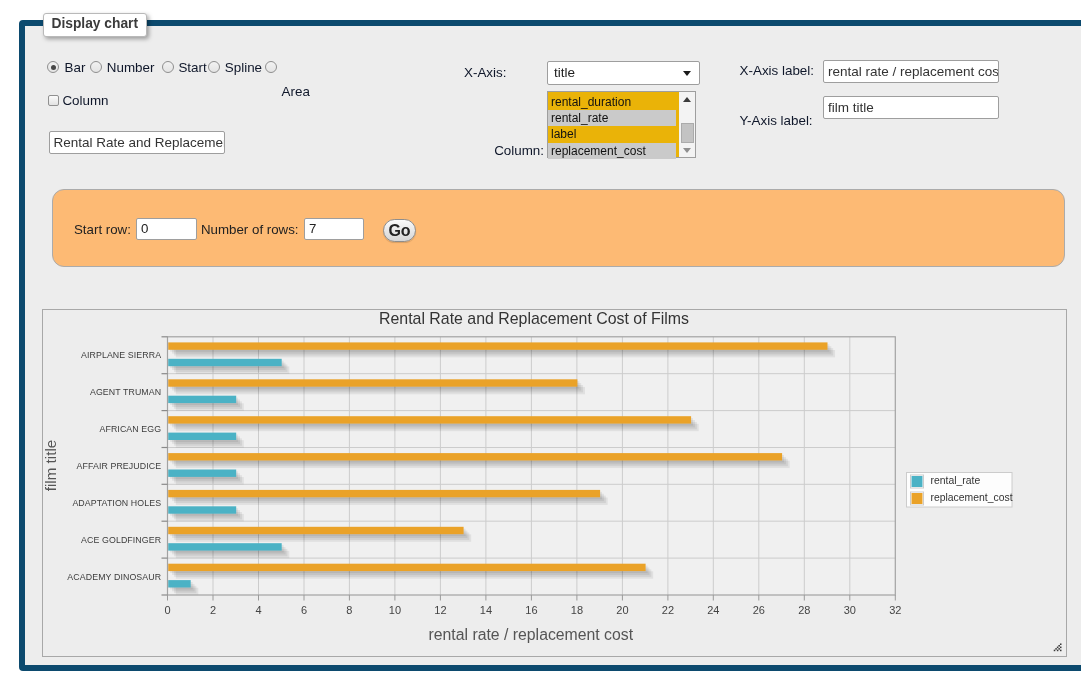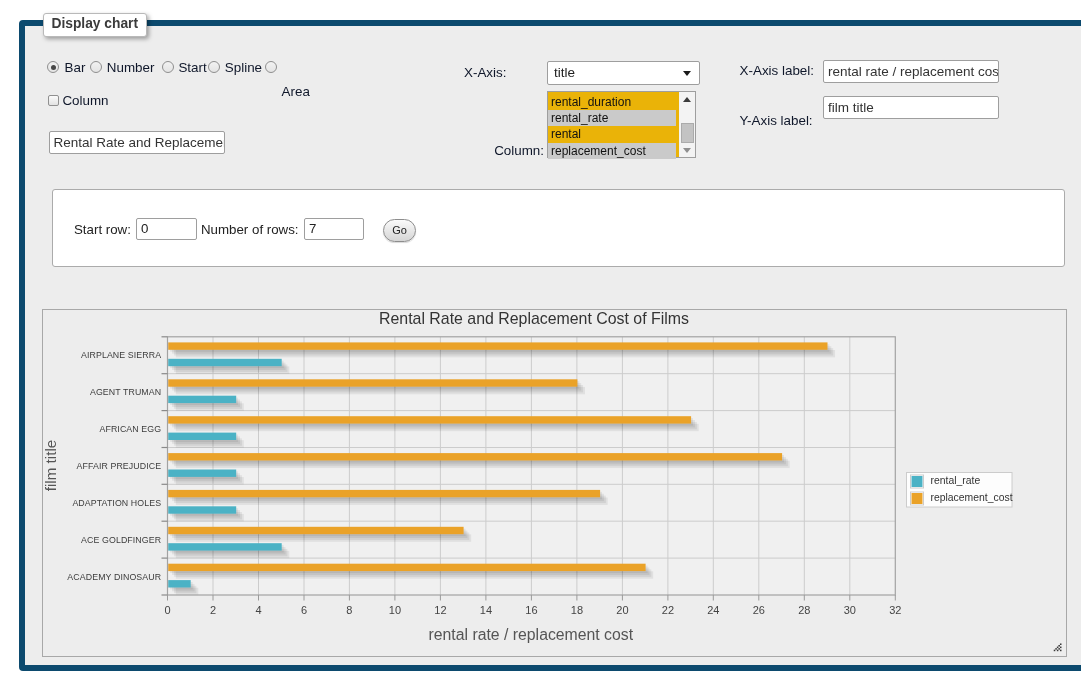--- a/index.html
+++ b/index.html
@@ -24,27 +24,27 @@
        border-left:4.5px solid transparent; border-right:4.5px solid transparent; border-top:5.5px solid #1a1a1a; }
 #lbx { position:absolute; left:529px; top:86px; width:149px; height:67px; background:#eab308;
        border:1px solid #9e9e9e; font-size:12px; color:#111; }
 #lbx .opt { height:16.4px; line-height:16.4px; padding-left:3px; margin-right:19.5px; white-space:nowrap; }
 #lbx .sel { background:#cacaca; }
 #sb { position:absolute; right:0; top:0; width:16px; height:65px; background:#f3f3f3; }
 #sb .tri { position:absolute; left:4px; width:0; height:0; }
 #sb .up { top:5px; border-left:4px solid transparent; border-right:4px solid transparent; border-bottom:5px solid #3a3a3a; }
 #sb .dn { bottom:4px; border-left:4px solid transparent; border-right:4px solid transparent; border-top:5px solid #8f8f8f; }
 #sb .thumb { position:absolute; left:1.5px; top:31px; width:13px; height:19.5px; background:#c3c3c3; border:1px solid #ababab; box-sizing:border-box; }
-#panel { position:absolute; left:27px; top:163px; width:1013px; height:78px; background:#ffffff;
-        border:1px solid #ababab; border-radius:3px; }
+#panel { position:absolute; left:27px; top:163px; width:1013px; height:78px; background:#fdba74;
+        border:1px solid #ababab; border-radius:12px; }
 .plab { position:absolute; font-size:13.3px; color:#222; white-space:nowrap; }
 .pinp { position:absolute; background:#fff; border:1px solid #9e9e9e; border-radius:2px;
         font-size:13.3px; color:#222; padding-left:4px; line-height:20px; }
 #go { position:absolute; left:330px; top:28.5px; width:33px; height:23px; border:1px solid #8d8d8d;
-      border-radius:12px; background:linear-gradient(#fafafa,#d5d5d5); font-size:11px; font-weight:normal;
+      border-radius:12px; background:linear-gradient(#fafafa,#d5d5d5); font-size:16px; font-weight:bold;
       color:#222; text-align:center; line-height:21px; box-shadow:0 1px 1px rgba(0,0,0,0.15); }
 #chart { position:absolute; left:17px; top:283px; width:1025px; height:348px; background:#ededed;
         border:1px solid #a8a8a8; }
 </style>
 </head>
 <body>
 <div id="fs">
   <div id="lg" style="left:18px; top:-13.5px;">Display chart</div>
 
   <span class="radio on" style="left:22.3px; top:35px;"></span>
@@ -62,21 +62,21 @@
   <span class="lab" style="left:37.4px; top:67px;">Column</span>
 
   <div class="inp" style="left:23.5px; top:105px; width:176px; height:23px;">Rental Rate and Replacement Cost of Films</div>
 
   <span class="lab" style="left:439px; top:39px; width:80px; text-align:left;">X-Axis:</span>
   <div id="sel" style="left:522px; top:35px;">title<span class="arr"></span></div>
   <div id="lbx" style="left:522px; top:65px;">
     <div style="height:1.5px;"></div>
     <div class="opt">rental_duration</div>
     <div class="opt sel">rental_rate</div>
-    <div class="opt">rental</div>
+    <div class="opt">label</div>
     <div class="opt sel">replacement_cost</div>
     <div id="sb">
         <div class="tri up"></div>
         <div class="thumb"></div>
         <div class="tri dn"></div>
       </div>
   </div>
   <span class="lab" style="left:439px; top:116.5px; width:80px; text-align:right;">Column:</span>
 
   <span class="lab" style="left:713px; top:37px; width:76px; text-align:right;">X-Axis label:</span>

